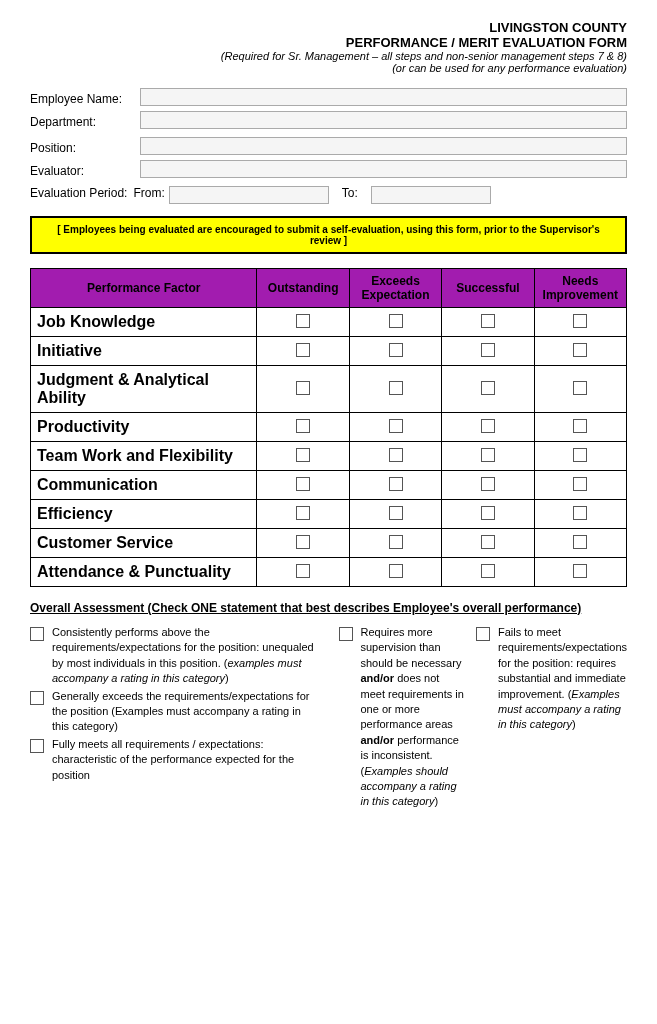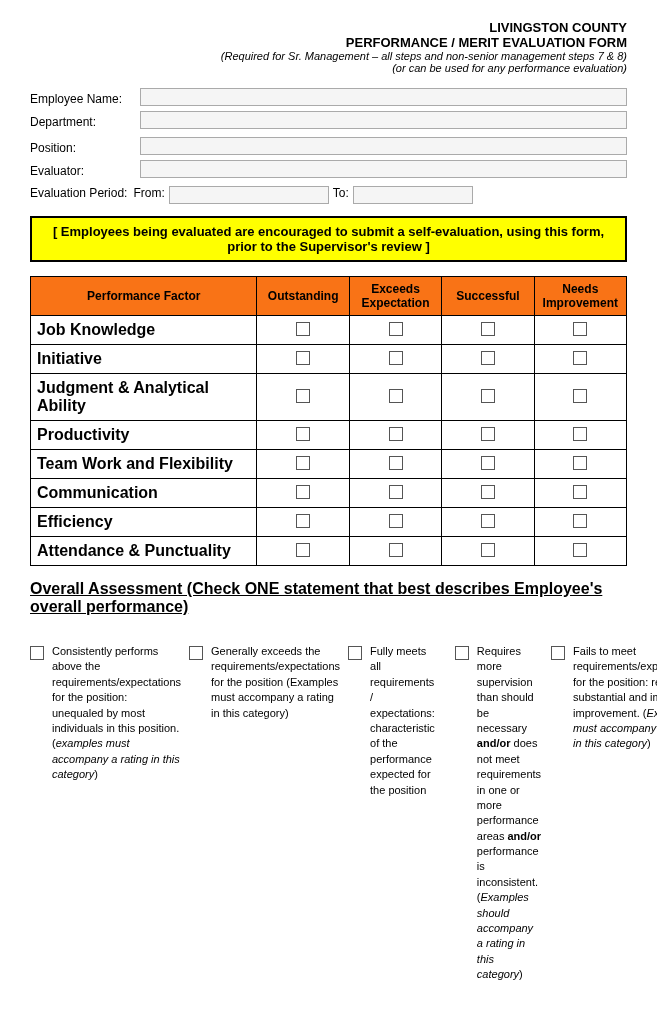--- a/index.html
+++ b/index.html
@@ -55,53 +55,53 @@
     }
     .eval-period-row .lbl {
       font-size: 12px;
       margin-right: 6px;
     }
     .eval-period-row .from-lbl {
       margin-right: 4px;
       font-size: 12px;
     }
     .eval-period-row .to-lbl {
-      margin: 0 4px;
+      margin: 0 13px;
       font-size: 12px;
     }
     .eval-period-row input {
       border: 1px solid #aaa;
       height: 18px;
       background: #f5f5f5;
       width: 160px;
     }
     .eval-period-row .to-input {
       width: 120px;
     }
     .notice-box {
       border: 2px solid #000;
       background: #ffff00;
       padding: 6px 10px;
       margin-bottom: 14px;
       font-weight: bold;
-      font-size: 13px;
+      font-size: 10px;
       text-align: center;
     }
     table {
       width: 100%;
       border-collapse: collapse;
       margin-bottom: 14px;
     }
     table th, table td {
       border: 1px solid #000;
       padding: 5px 6px;
       vertical-align: middle;
     }
     table thead th {
-      background: #f97316;
+      background: #a21caf;
       font-weight: bold;
       font-size: 12px;
       text-align: center;
     }
     table thead th.factor-col {
       text-align: center;
       width: 38%;
     }
     table thead th.rating-col {
       width: 15.5%;
@@ -117,24 +117,24 @@
       display: inline-block;
       width: 14px;
       height: 14px;
       border: 1px solid #555;
       background: #fff;
     }
     .overall-section {
       margin-bottom: 12px;
     }
     .overall-title {
-      font-size: 16px;
+      font-size: 12px;
       font-weight: bold;
       text-decoration: underline;
-      margin-bottom: 28px;
+      margin-bottom: 10px;
     }
     .overall-grid {
       display: grid;
       grid-template-columns: 1fr 1fr;
       gap: 10px 20px;
     }
     .overall-item {
       display: flex;
       align-items: flex-start;
       gap: 8px;
@@ -255,33 +255,40 @@
         <td class="checkbox-cell"><span class="checkbox-box"></span></td>
       </tr>
       <tr>
         <td class="factor-cell">Efficiency</td>
         <td class="checkbox-cell"><span class="checkbox-box"></span></td>
         <td class="checkbox-cell"><span class="checkbox-box"></span></td>
         <td class="checkbox-cell"><span class="checkbox-box"></span></td>
         <td class="checkbox-cell"><span class="checkbox-box"></span></td>
       </tr>
       <tr>
+        <td class="factor-cell">Customer Service</td>
+        <td class="checkbox-cell"><span class="checkbox-box"></span></td>
+        <td class="checkbox-cell"><span class="checkbox-box"></span></td>
+        <td class="checkbox-cell"><span class="checkbox-box"></span></td>
+        <td class="checkbox-cell"><span class="checkbox-box"></span></td>
+      </tr>
+      <tr>
         <td class="factor-cell">Attendance &amp; Punctuality</td>
         <td class="checkbox-cell"><span class="checkbox-box"></span></td>
         <td class="checkbox-cell"><span class="checkbox-box"></span></td>
         <td class="checkbox-cell"><span class="checkbox-box"></span></td>
         <td class="checkbox-cell"><span class="checkbox-box"></span></td>
       </tr>
     </tbody>
 </table>
 
 <div class="overall-section">
   <div class="overall-title">Overall Assessment (Check ONE statement that best describes Employee's overall performance)</div>
   <div class="overall-grid" id="overall-grid">
-  <div style="display: flex; gap: 8px;">
+  <div style="display: flex; flex-direction: column; gap: 2px;">
         <div class="overall-item">
           <span class="cb"></span>
           <div class="item-text">Consistently performs above the requirements/expectations for the position: unequaled by most individuals in this position.  (<em>examples must accompany a rating in this category</em>)</div>
         </div>
         <div class="overall-item">
           <span class="cb"></span>
           <div class="item-text">Generally exceeds the requirements/expectations for the position (Examples must accompany a rating in this category)</div>
         </div>
         <div class="overall-item">
           <span class="cb"></span>

